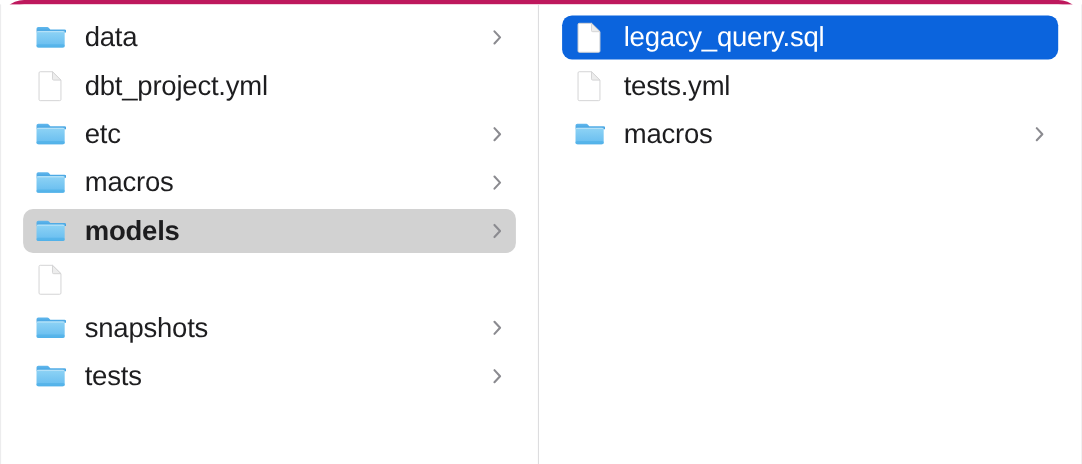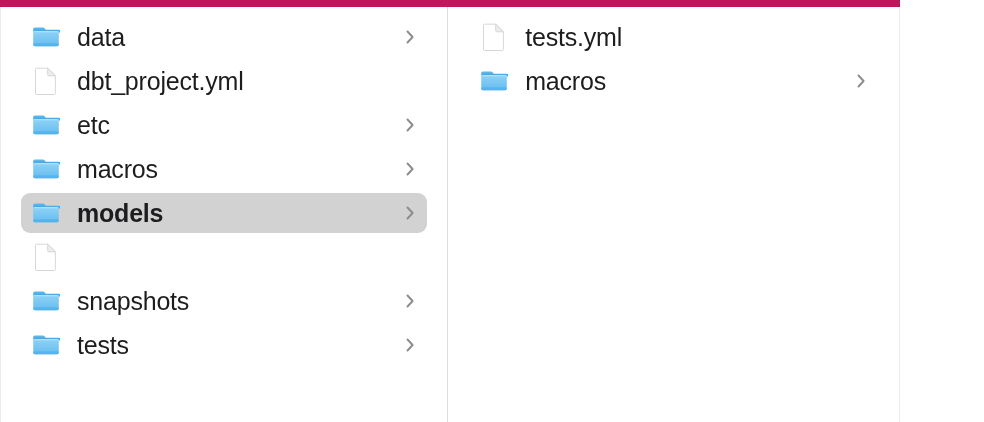--- a/index.html
+++ b/index.html
@@ -11,26 +11,27 @@
     width: 984px;
     height: 422px;
     overflow: hidden;
     background: #ffffff;
     font-family: "Liberation Sans", "DejaVu Sans", sans-serif;
     -webkit-font-smoothing: antialiased;
   }
 
   .browser {
     position: relative;
-    width: 900px;
+    width: 984px;
     height: 422px;
     display: flex;
     background: #ffffff;
     box-sizing: border-box;
-    border-top: 7px solid #be185d;
+    border-top: 4px solid #be185d;
+    border-radius: 22px;
   }
 
   .column {
     position: relative;
     height: 100%;
     box-sizing: border-box;
     background: #ffffff;
     padding-top: 10px;
     overflow: hidden;
   }
@@ -271,25 +272,32 @@
           </svg></span>
         <span class="row-label">tests</span>
         <span class="chevron">
           <svg viewBox="0 0 14 20" width="14" height="20" xmlns="http://www.w3.org/2000/svg" aria-hidden="true">
             <path d="M4.5 4.5L9.6 10l-5.1 5.5" fill="none" stroke="#8b8b90" stroke-width="1.9" stroke-linecap="round" stroke-linejoin="round"></path>
           </svg>
         </span>
       </div>
     </div>
   <div class="column col-right">
-      <div class="row">
+      <div class="row selected-active">
         <span class="row-icon"><svg class="icon-doc" viewBox="0 0 28 30" xmlns="http://www.w3.org/2000/svg" aria-hidden="true">
             <path d="M4.6 2.2h11.1l7.7 7.6v17.6a1.1 1.1 0 0 1-1.1 1.1H4.6a1.1 1.1 0 0 1-1.1-1.1V3.3a1.1 1.1 0 0 1 1.1-1.1z" fill="#ffffff" stroke="#d3d3d5" stroke-width="0.9"></path>
             <path d="M15.7 2.2l7.7 7.6h-6.6a1.1 1.1 0 0 1-1.1-1.1z" fill="#ededed" stroke="#d3d3d5" stroke-width="0.9" stroke-linejoin="round"></path>
           </svg></span>
+        <span class="row-label">legacy_query.sql</span>
+      </div>
+      <div class="row">
+        <span class="row-icon"><svg class="icon-doc" viewBox="0 0 28 30" xmlns="http://www.w3.org/2000/svg" aria-hidden="true">
+            <path d="M4.6 2.2h11.1l7.7 7.6v17.6a1.1 1.1 0 0 1-1.1 1.1H4.6a1.1 1.1 0 0 1-1.1-1.1V3.3a1.1 1.1 0 0 1 1.1-1.1z" fill="#ffffff" stroke="#d3d3d5" stroke-width="0.9"></path>
+            <path d="M15.7 2.2l7.7 7.6h-6.6a1.1 1.1 0 0 1-1.1-1.1z" fill="#ededed" stroke="#d3d3d5" stroke-width="0.9" stroke-linejoin="round"></path>
+          </svg></span>
         <span class="row-label">tests.yml</span>
       </div>
       <div class="row">
         <span class="row-icon"><svg class="icon-folder" viewBox="0 0 28 30" xmlns="http://www.w3.org/2000/svg" aria-hidden="true">
             <defs>
               <linearGradient id="fbody" x1="0" y1="0" x2="0" y2="1">
                 <stop offset="0%" stop-color="#8ed3f5"></stop>
                 <stop offset="86%" stop-color="#6bbff0"></stop>
                 <stop offset="100%" stop-color="#4fb0e8"></stop>
               </linearGradient>

